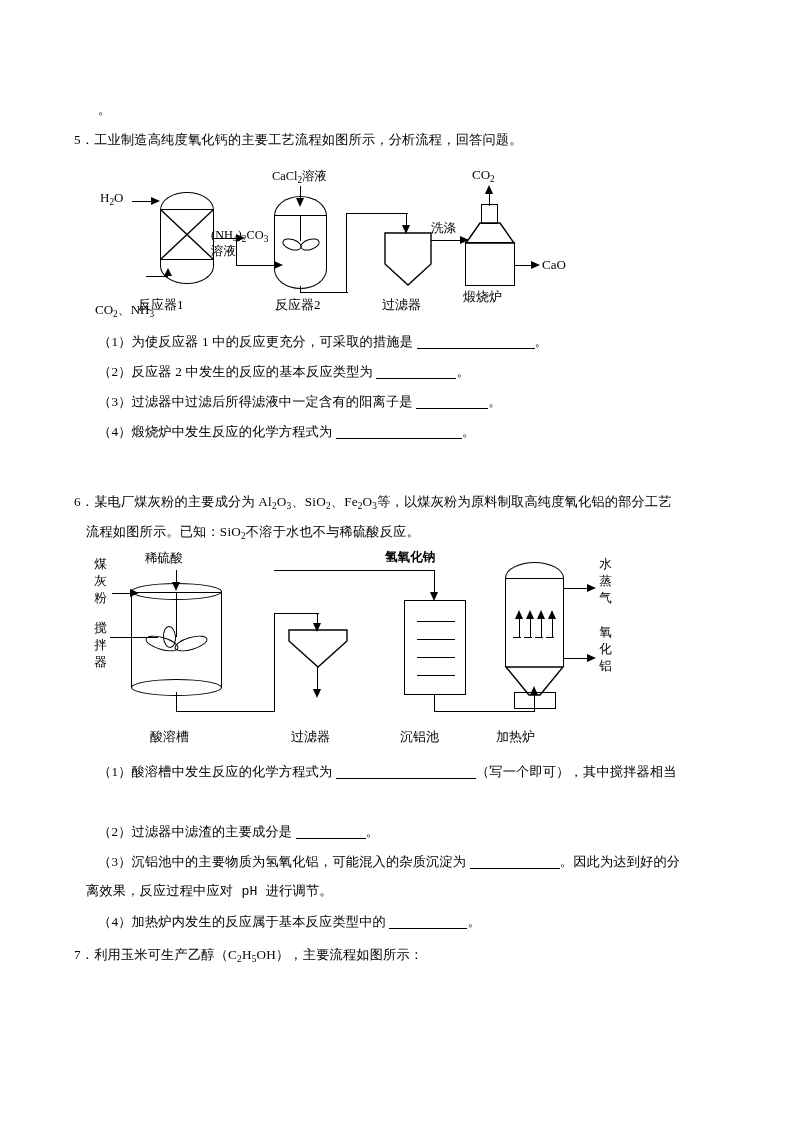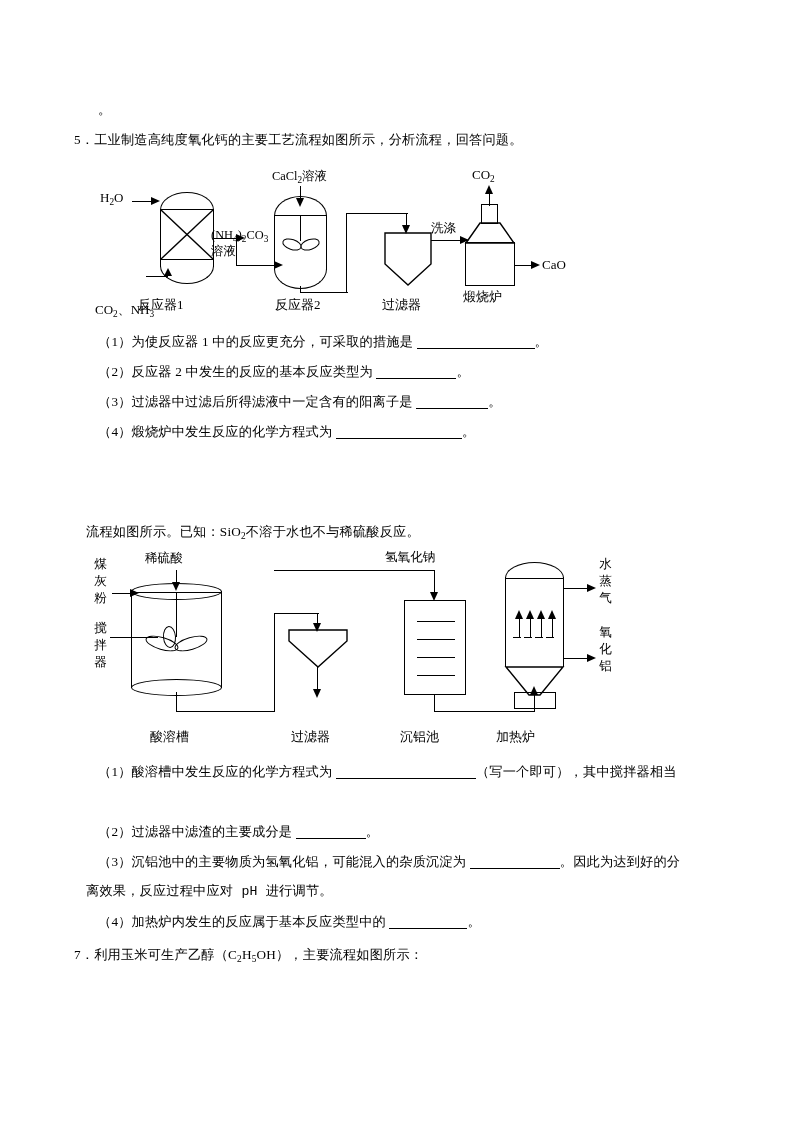--- a/index.html
+++ b/index.html
@@ -167,20 +167,23 @@
   </div>
   <div class="q-line q-sub" style="top:387px;">
     <span>（3）过滤器中过滤后所得滤液中一定含有的阳离子是</span>
     <span class="blank" style="width:72px;"></span><span>。</span>
   </div>
   <div class="q-line q-sub" style="top:417px;">
     <span>（4）煅烧炉中发生反应的化学方程式为</span>
     <span class="blank" style="width:126px;"></span><span>。</span>
   </div>
 
+  <div class="q-line q-head" style="top:487px;">
+    <span>6</span><span>．某电厂煤灰粉的主要成分为 Al</span><span class="sub">2</span><span>O</span><span class="sub">3</span><span>、SiO</span><span class="sub">2</span><span>、Fe</span><span class="sub">2</span><span>O</span><span class="sub">3</span><span>等，以煤灰粉为原料制取高纯度氧化铝的部分工艺</span>
+  </div>
   <div class="q-line q-cont" style="top:517px;">
     <span>流程如图所示。已知：SiO</span><span class="sub">2</span><span>不溶于水也不与稀硫酸反应。</span>
   </div>
 
   <div class="fig" style="left:0;top:0;width:794px;height:0;">
 
     <div class="lbl-v" style="left:93px;top:556px;">煤灰粉</div>
     <div class="ln hln" style="left:112px;top:593px;width:20px;"></div>
     <div class="ar ar-r" style="left:130px;top:588.5px;"></div>
 
@@ -208,21 +211,21 @@
     <div class="ln vln" style="left:317px;top:613px;height:12px;"></div>
     <div class="ar ar-d" style="left:313px;top:623px;"></div>
 
     <svg style="left:288px;top:629px;width:60px;height:40px;">
       <polygon points="1,1 59,1 59,12 30,38 1,12" fill="none" stroke="#000" stroke-width="1.4"></polygon>
     </svg>
 
     <div class="ln vln" style="left:317px;top:667px;height:24px;"></div>
     <div class="ar ar-d" style="left:313px;top:689px;"></div>
 
-    <div class="lbl" style="left:385px;top:551px;">氢氧化钠</div>
+    <div class="lbl" style="left:385px;top:551px;font-weight:bold;">氢氧化钠</div>
     <div class="ln hln" style="left:274px;top:570px;width:161px;"></div>
     <div class="ln vln" style="left:434px;top:570px;height:24px;"></div>
     <div class="ar ar-d" style="left:430px;top:592px;"></div>
 
     <div class="box" style="left:404px;top:600px;width:62px;height:95px;"></div>
     <div class="ln hln" style="left:417px;top:621px;width:38px;"></div>
     <div class="ln hln" style="left:417px;top:639px;width:38px;"></div>
     <div class="ln hln" style="left:417px;top:657px;width:38px;"></div>
     <div class="ln hln" style="left:417px;top:675px;width:38px;"></div>
 

